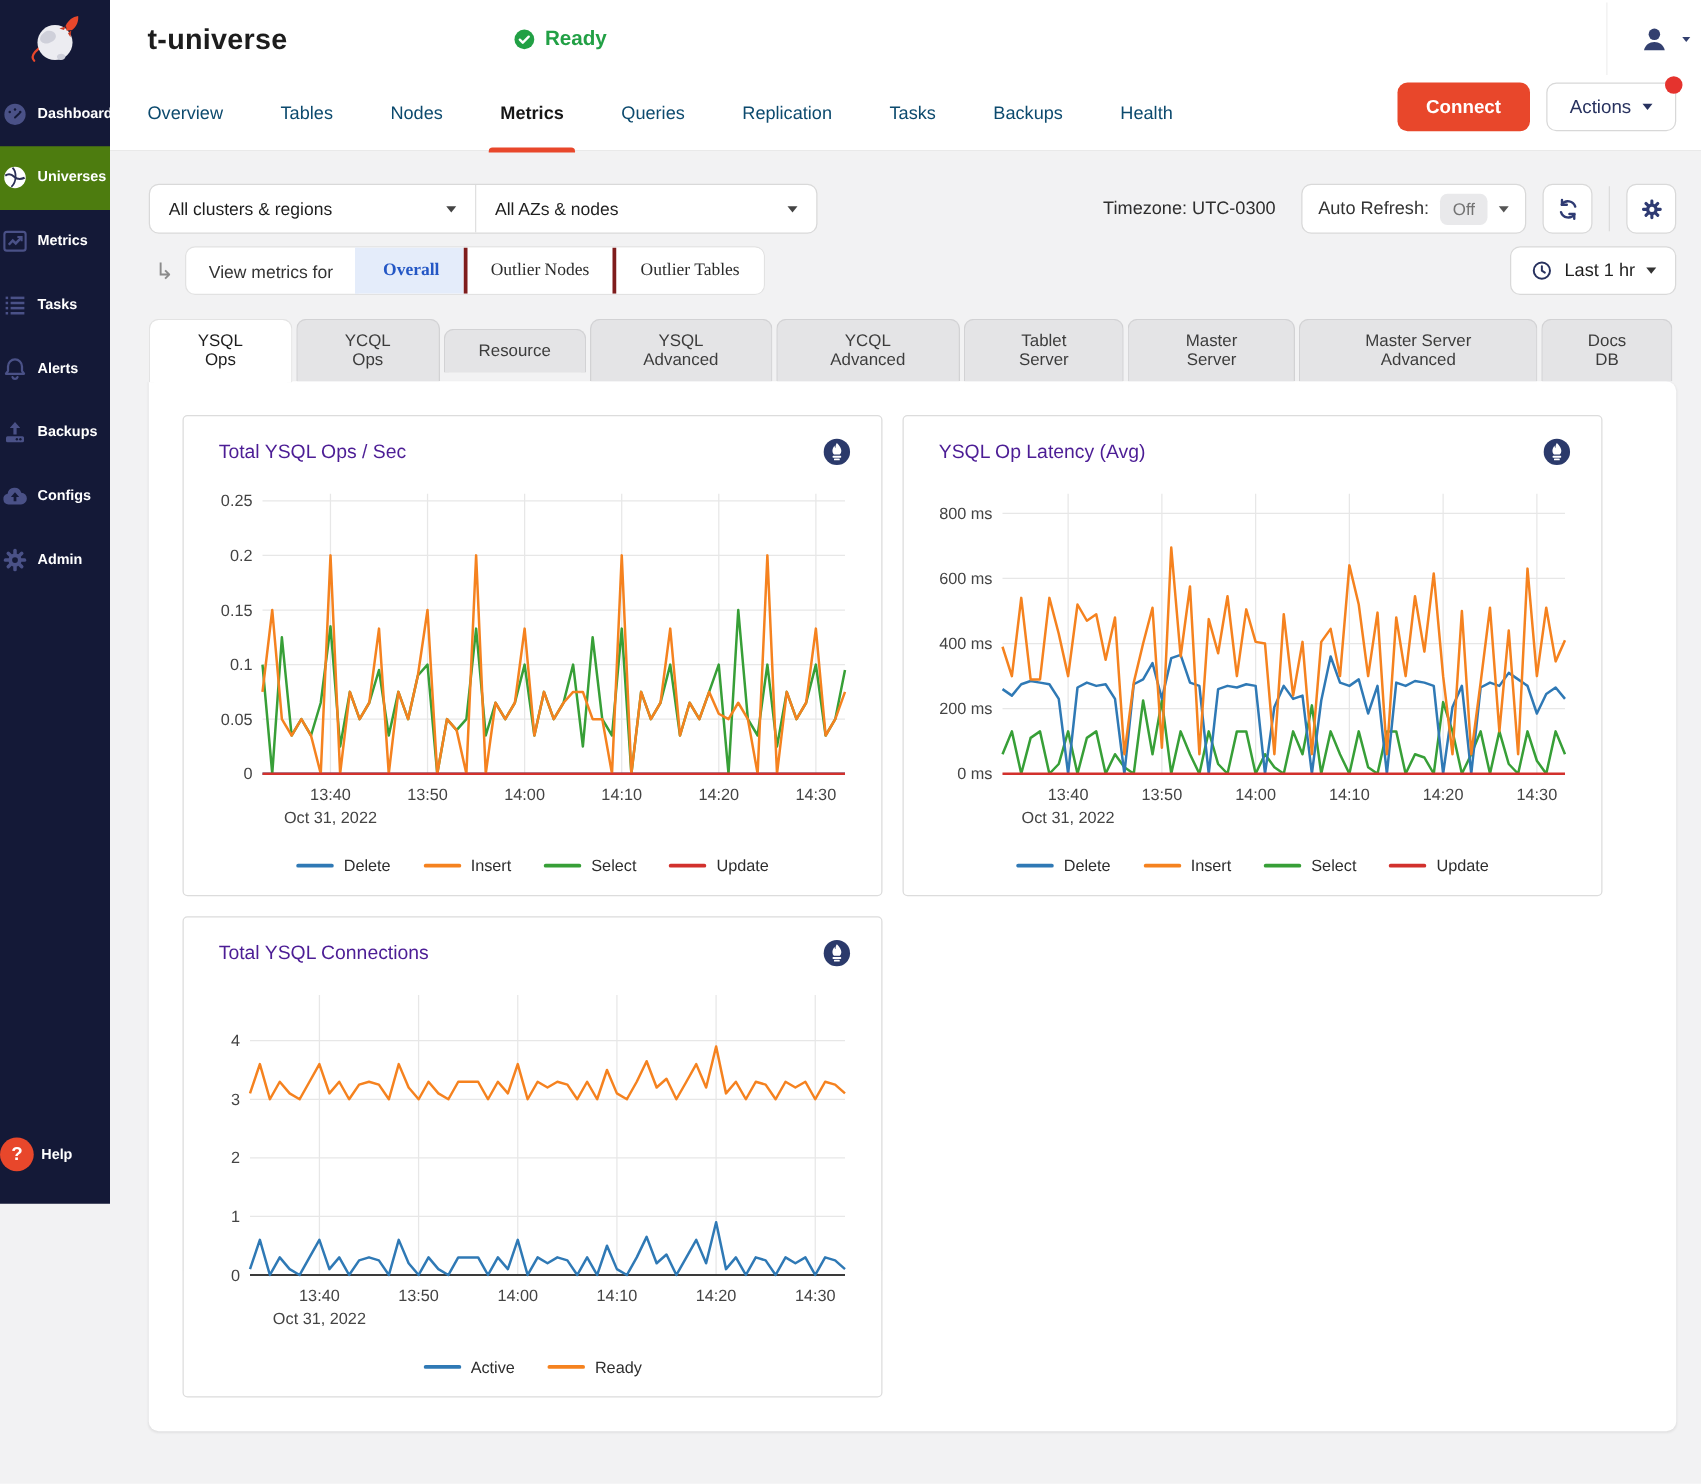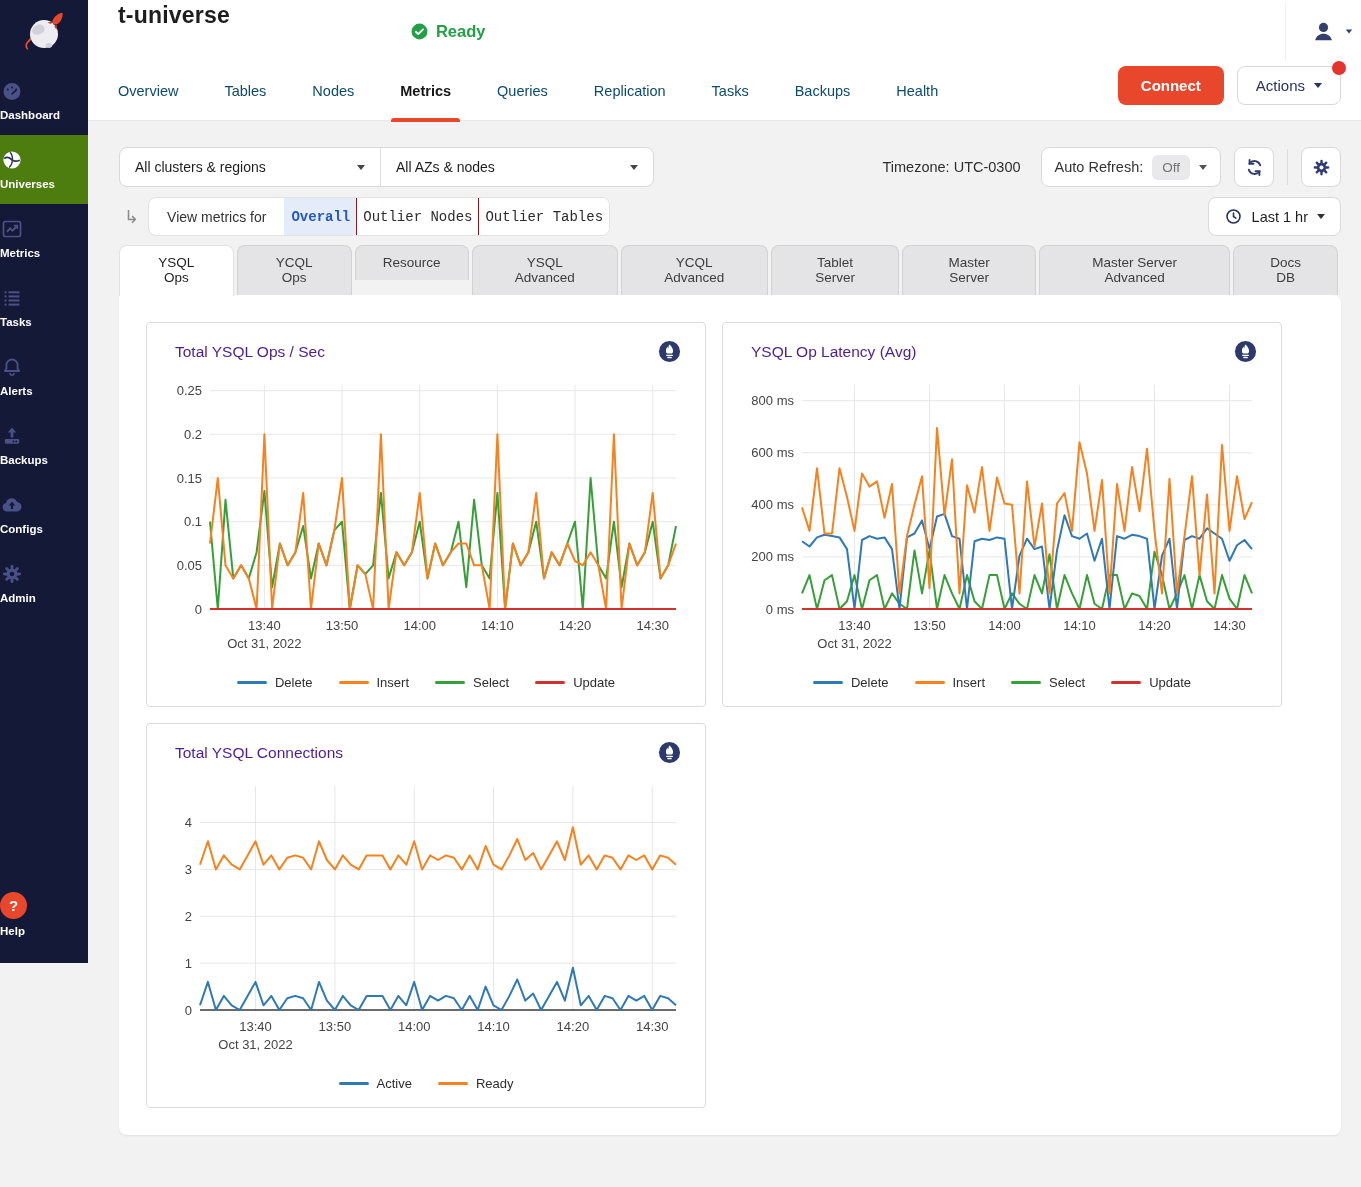--- a/index.html
+++ b/index.html
@@ -2,32 +2,32 @@
 <html><head>
 <meta charset="utf-8">
 <style>
   html,body{margin:0;padding:0}
   body{width:1361px;height:1187px;position:relative;overflow:hidden;
        font-family:"Liberation Sans",sans-serif;background:#f2f2f3;color:#222}
   
   .sidebar{position:absolute;left:0;top:0;width:88px;height:963px;background:#141937;
            display:flex;flex-direction:column}
   .logo{height:66px;display:flex;align-items:center;justify-content:center;cursor:pointer}
-  .side-item{display:flex;flex-direction:column;gap:6px;
+  .side-item{display:flex;flex-direction:row;align-items:center;gap:6px;
              padding:13px 0 14px;color:#fff;font-size:11.5px;font-weight:600;cursor:pointer}
   .side-item .ic{width:24px;height:24px;color:#4a5187;display:flex;align-items:center;justify-content:center}
   .side-item.active{background:#4d7c0f}
   .side-item.active .ic{color:#fff}
   .side-help{margin-top:auto;margin-bottom:12px}
   .help-badge{width:27px;height:27px;border-radius:50%;background:#e8472b;color:#fff;
               display:flex;align-items:center;justify-content:center;font-size:15px;font-weight:700}
   
   .topbar{position:absolute;left:88px;top:0;right:0;height:121px;background:#fff;
           border-bottom:1px solid #e9e9e9;box-sizing:border-box}
-  .title-row{display:flex;height:58px;padding:2px 8px 0 30px}
+  .title-row{display:flex;align-items:center;height:58px;padding:2px 8px 0 30px}
   .uni-title{font-size:23px;font-weight:800;color:#1d1d1d;margin:0;letter-spacing:.2px}
   .ready{display:flex;align-items:center;gap:7px;color:#22a045;font-weight:700;
          font-size:16.5px;margin-left:180px}
   .top-right{margin-left:auto;display:flex;align-items:center;gap:10px;height:100%}
   .vdiv-h{width:1px;height:58px;background:#efefef;margin-right:14px}
   .user-menu{display:flex;align-items:center;gap:8px;color:#33406f;cursor:pointer}
   .nav-row{display:flex;align-items:stretch;height:62px;padding:0 20px 0 30px}
   .nav-tabs{display:flex;align-items:stretch}
   .nav-tab{display:flex;align-items:center;padding:0 23px;font-size:14.5px;color:#0c4a6e;
            background:none;border:none;cursor:pointer;position:relative;font-family:inherit}
@@ -62,31 +62,31 @@
   .chip{background:#e9e9eb;border-radius:6px;padding:5px 10px;font-size:13.5px;color:#737373}
   .auto-refresh .cr{color:#555}
   .icon-btn{width:40px;height:40px;background:#fff;border:1px solid #d9d9d9;border-radius:8px;
             display:flex;align-items:center;justify-content:center;color:#2f3b73;cursor:pointer;box-sizing:border-box}
   .vdiv2{width:1px;height:36px;background:#dcdcdc}
   .row2{display:flex;align-items:center;margin-top:10px}
   .return-arrow{color:#8b8b8b;font-size:18px;margin:0 9px 0 5px;line-height:1}
   .scope-group{display:flex;align-items:stretch;background:#fff;border:1px solid #e2e2e2;
                border-radius:8px;height:39px;overflow:hidden;font-size:14px;box-sizing:border-box}
   .scope-label{display:flex;align-items:center;padding:0 18px;color:#333}
-  .scope-tab{display:flex;align-items:center;padding:0 6px;border-left:1px solid #7f1d1d;
+  .scope-tab{display:flex;align-items:center;padding:0 19px;border-left:3px solid #7f1d1d;
              color:#2b2b2b;cursor:pointer;background:#fff;border-top:none;border-bottom:none;
-             border-right:none;font-size:14px;font-family:Liberation Mono, monospace}
+             border-right:none;font-size:14px;font-family:Liberation Serif, serif}
   .scope-tab.active{background:#e4ecfa;color:#2457c5;font-weight:600;border-left-color:#e4ecfa}
   .range-btn{margin-left:auto;background:#fff;border:1px solid #d9d9d9;border-radius:8px;height:39px;
              display:flex;align-items:center;gap:9px;padding:0 15px;font-size:14.5px;color:#1e1e1e;
              cursor:pointer;font-family:inherit;box-sizing:border-box}
   .range-btn .ic{color:#28325f;display:flex}
   .range-btn .cr{color:#333}
   
-  .metric-tabs{display:flex;margin-top:9px;align-items:flex-start;position:relative;z-index:2}
+  .metric-tabs{display:flex;margin-top:19px;align-items:center;position:relative;z-index:2}
   .mtab{background:#e4e4e6;border:1px solid #d2d2d4;border-bottom:none;border-radius:8px 8px 0 0;
         padding:9px 27px 10px;font-size:13.5px;color:#3c3c3c;margin-right:3px;cursor:pointer;font-family:inherit}
   .mtab.active{background:#fff;color:#1d1d1d;border-color:#e3e3e3;padding-bottom:11px;margin-bottom:-1px}
   .panel{background:#fff;border-radius:0 8px 8px 8px;box-shadow:0 1px 2px rgba(0,0,0,.07);
          padding:27px;position:relative;z-index:1;min-height:803px;box-sizing:border-box}
   .chart-grid{display:flex;flex-wrap:wrap;gap:16px}
   .chart-card{width:560px;box-sizing:border-box;border:1px solid #dcdcdc;border-radius:4px;
               background:#fff;padding:17px 0 6px}
   .chart-head{display:flex;align-items:center;padding:0 24px 0 28px}
   .chart-title{font-size:15.5px;color:#4c1d95;font-weight:500}

